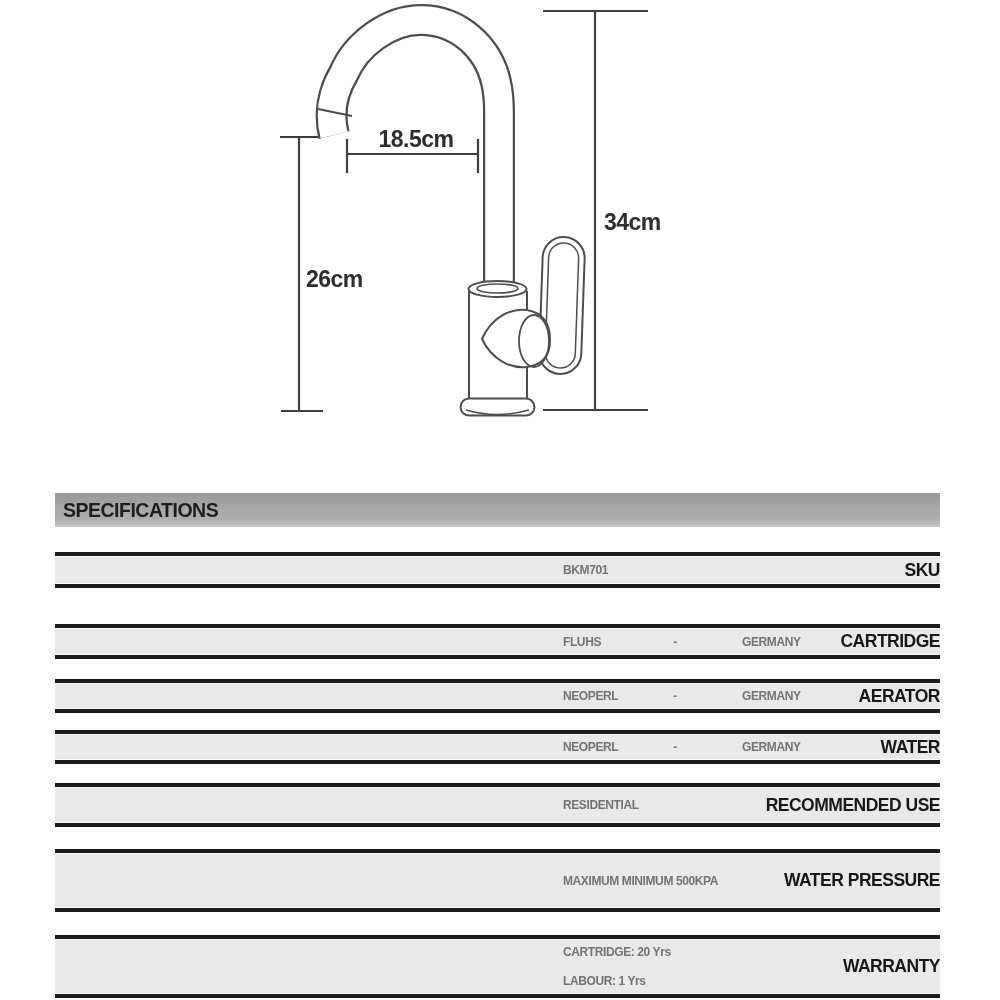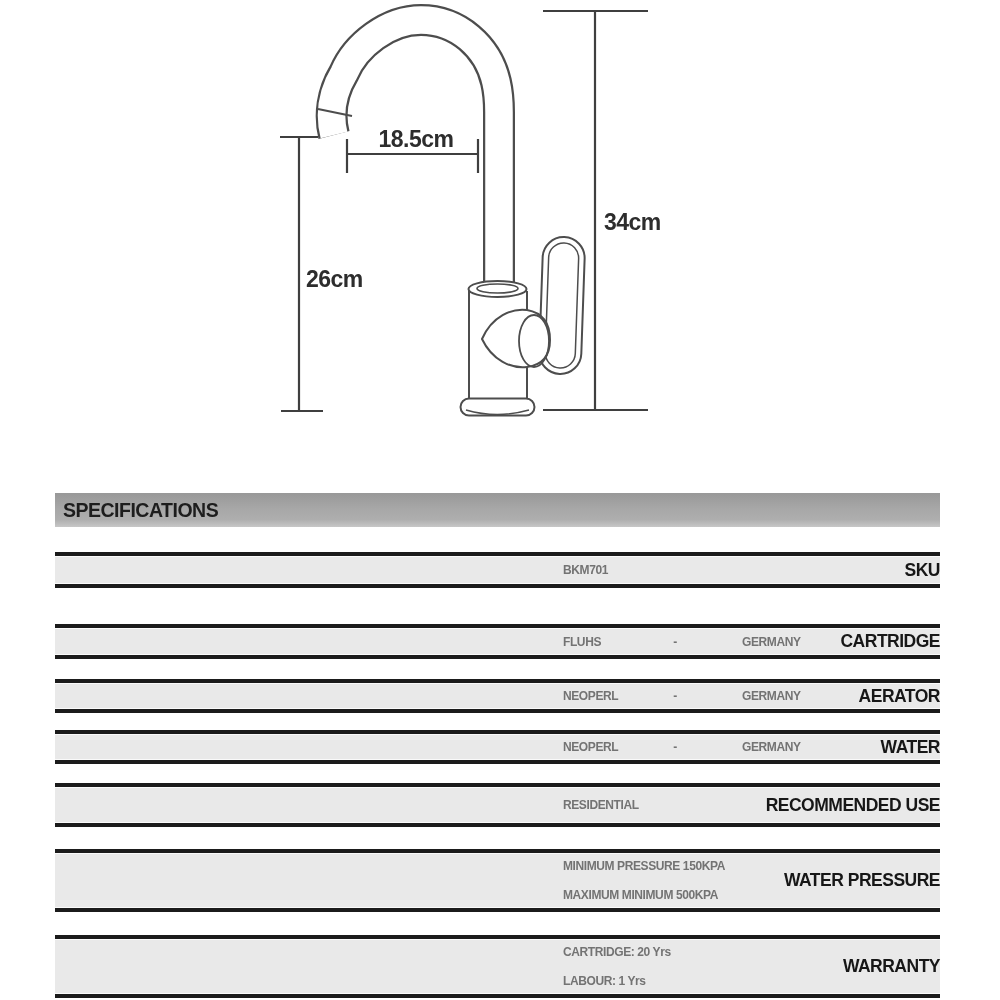--- a/index.html
+++ b/index.html
@@ -128,21 +128,20 @@
   <div class="row r-recommended">
     <span class="label">RECOMMENDED USE</span>
     <div class="value">
       <span>RESIDENTIAL</span>
     </div>
   </div>
 
   <div class="row r-water">
     <span class="label">WATER PRESSURE</span>
     <div class="value vlines">
-      <div>MINIMUM PRESSURE 150KPA</div>
       <div>MAXIMUM MINIMUM 500KPA</div>
     </div>
   </div>
 
   <div class="row r-warranty">
     <span class="label">WARRANTY</span>
     <div class="value vlines">
       <div>CARTRIDGE: 20 Yrs</div>
       <div>LABOUR: 1 Yrs</div>
     </div>

